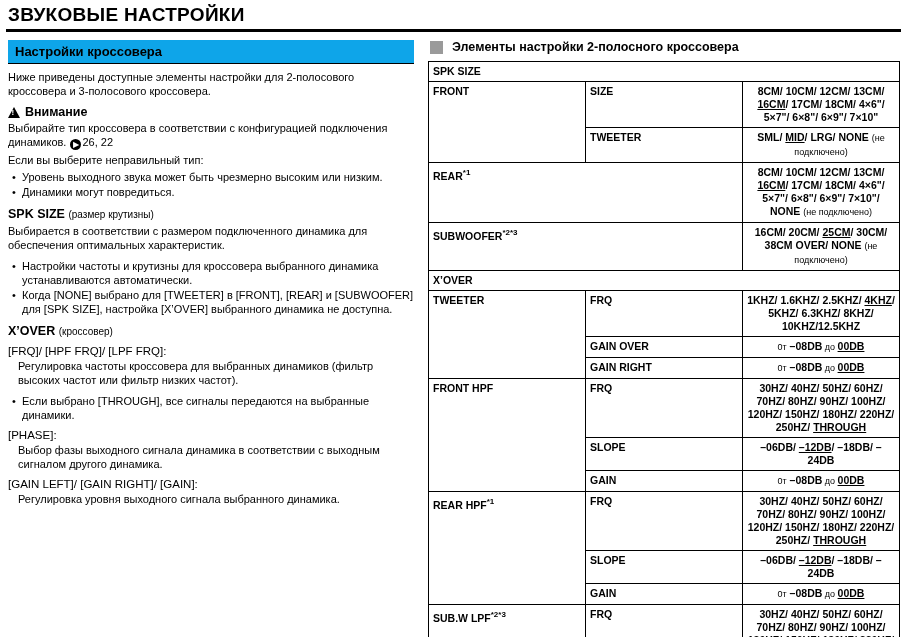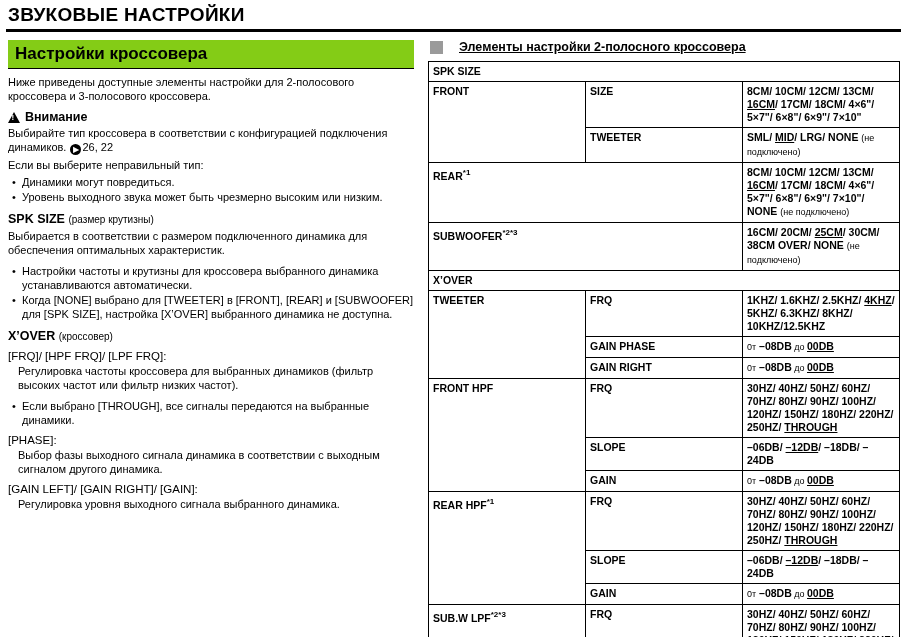--- a/index.html
+++ b/index.html
@@ -19,22 +19,22 @@
   }
   .title-rule{height:3px;background:#000;margin:0 6px 0 6px;}
 
   
   .cols{display:flex;padding:8px 6px 0 8px;gap:14px;}
   .col-left{width:406px;}
   .col-right{width:472px;}
 
   
   .sec-head{
-    background:#84cc16;
-    font-size:17px;font-weight:bold;
+    background:#0ea5e9;
+    font-size:13px;font-weight:bold;
     padding:4px 6px 4px 7px;
     border-bottom:1px solid #000;
     margin-bottom:6px;
   }
   .p{font-size:11px;line-height:14px;margin:0 0 7px 0;}
   .warn-head{font-size:12.5px;font-weight:bold;margin:2px 0 2px 0;display:flex;align-items:center;gap:5px;}
   .tri{
     width:0;height:0;border-left:6px solid transparent;border-right:6px solid transparent;
     border-bottom:11px solid #000;position:relative;display:inline-block;
   }
@@ -50,34 +50,34 @@
   .hh .sub{font-weight:normal;font-size:10px;}
   .sub2{font-size:11.5px;font-weight:normal;margin:7px 0 2px 0;}
   .indent{margin-left:10px;}
   .rd{
     display:inline-block;width:11px;height:11px;border-radius:50%;
     background:#000;color:#fff;font-size:8px;line-height:11px;text-align:center;
     vertical-align:-1px;margin:0 1px;
   }
 
   
-  .r-head{display:flex;align-items:center;gap:16px;margin:0 0 7px 2px;text-decoration:underline;}
+  .r-head{display:flex;align-items:center;gap:9px;margin:0 0 7px 2px;}
   .r-sq{width:13px;height:13px;background:#9a9a9a;}
   .r-head-t{font-size:12.5px;font-weight:bold;}
 
   table.tbl{border-collapse:collapse;width:472px;table-layout:fixed;}
   table.tbl td{
     border:1px solid #000;
     font-size:10.5px;line-height:13px;
     padding:3px 4px;
     vertical-align:top;
   }
   td.grp{font-weight:bold;font-size:11px;width:96px;}
   td.par{font-weight:bold;font-size:10.5px;width:74px;}
-  td.val{font-size:10.5px;}
+  td.val{font-size:10.5px;text-align:center;}
   td.band{font-weight:bold;font-size:11px;background:#fff;}
   .u{text-decoration:underline;}
   .sm{font-size:9px;font-weight:normal;}
   .b{font-weight:bold;}
   sup{font-size:8px;vertical-align:super;}
 </style>
 </head>
 <body>
 
 <div class="page">
@@ -96,22 +96,22 @@
       <div class="warn-head">
         <span class="tri"></span>
         <span>Внимание</span>
       </div>
       <p class="p tight">
         <span>Выбирайте тип кроссовера в соответствии с конфигурацией подключения динамиков.</span>
         <span class="rd">▶</span><span>26, 22</span>
       </p>
       <p class="p tight">Если вы выберите неправильный тип:</p>
       <ul class="bul">
+        <li>Уровень выходного звука может быть чрезмерно высоким или низким.</li>
         <li>Динамики могут повредиться.</li>
-        <li>Уровень выходного звука может быть чрезмерно высоким или низким.</li>
       </ul>
 
       <div class="hh">
         <span>SPK SIZE</span>
         <span class="sub">(размер крутизны)</span>
       </div>
       <p class="p">Выбирается в соответствии с размером подключенного динамика для обеспечения оптимальных характеристик.</p>
       <ul class="bul">
         <li>Настройки частоты и крутизны для кроссовера выбранного динамика устанавливаются автоматически.</li>
         <li>Когда [NONE] выбрано для [TWEETER] в [FRONT], [REAR] и [SUBWOOFER] для [SPK SIZE], настройка [X’OVER] выбранного динамика не доступна.</li>
@@ -174,21 +174,21 @@
             </tr>
             <tr>
               <td class="band" colspan="3">X’OVER</td>
             </tr>
             <tr>
               <td class="grp" rowspan="3">TWEETER</td>
               <td class="par">FRQ</td>
               <td class="val b">1KHZ/ 1.6KHZ/ 2.5KHZ/ <span class="u">4KHZ</span>/ 5KHZ/ 6.3KHZ/ 8KHZ/ 10KHZ/12.5KHZ</td>
             </tr>
             <tr>
-              <td class="par">GAIN PHASE</td>
+              <td class="par">GAIN OVER</td>
               <td class="val b"><span class="sm">0т</span> –08DB<span class="sm"> до </span><span class="u">00DB</span></td>
             </tr>
             <tr>
               <td class="par">GAIN RIGHT</td>
               <td class="val b"><span class="sm">0т</span> –08DB<span class="sm"> до </span><span class="u">00DB</span></td>
             </tr>
             <tr>
               <td class="grp" rowspan="3">FRONT HPF</td>
               <td class="par">FRQ</td>
               <td class="val b">30HZ/ 40HZ/ 50HZ/ 60HZ/ 70HZ/ 80HZ/ 90HZ/ 100HZ/ 120HZ/ 150HZ/ 180HZ/ 220HZ/ 250HZ/ <span class="u">THROUGH</span></td>

